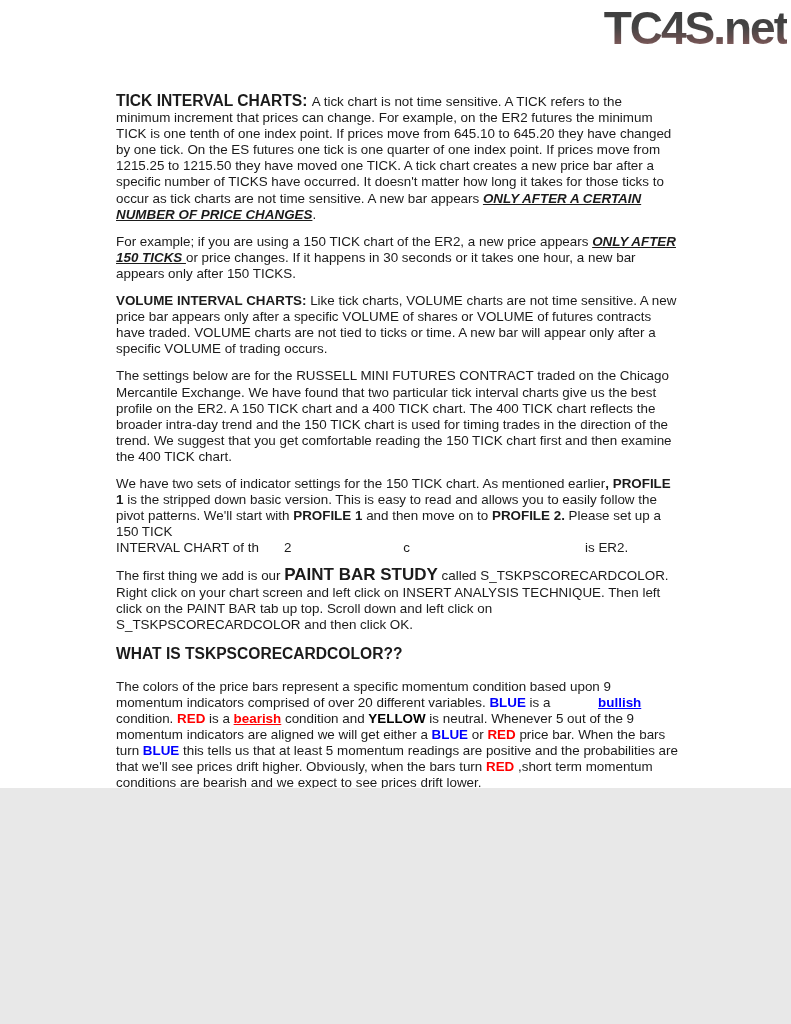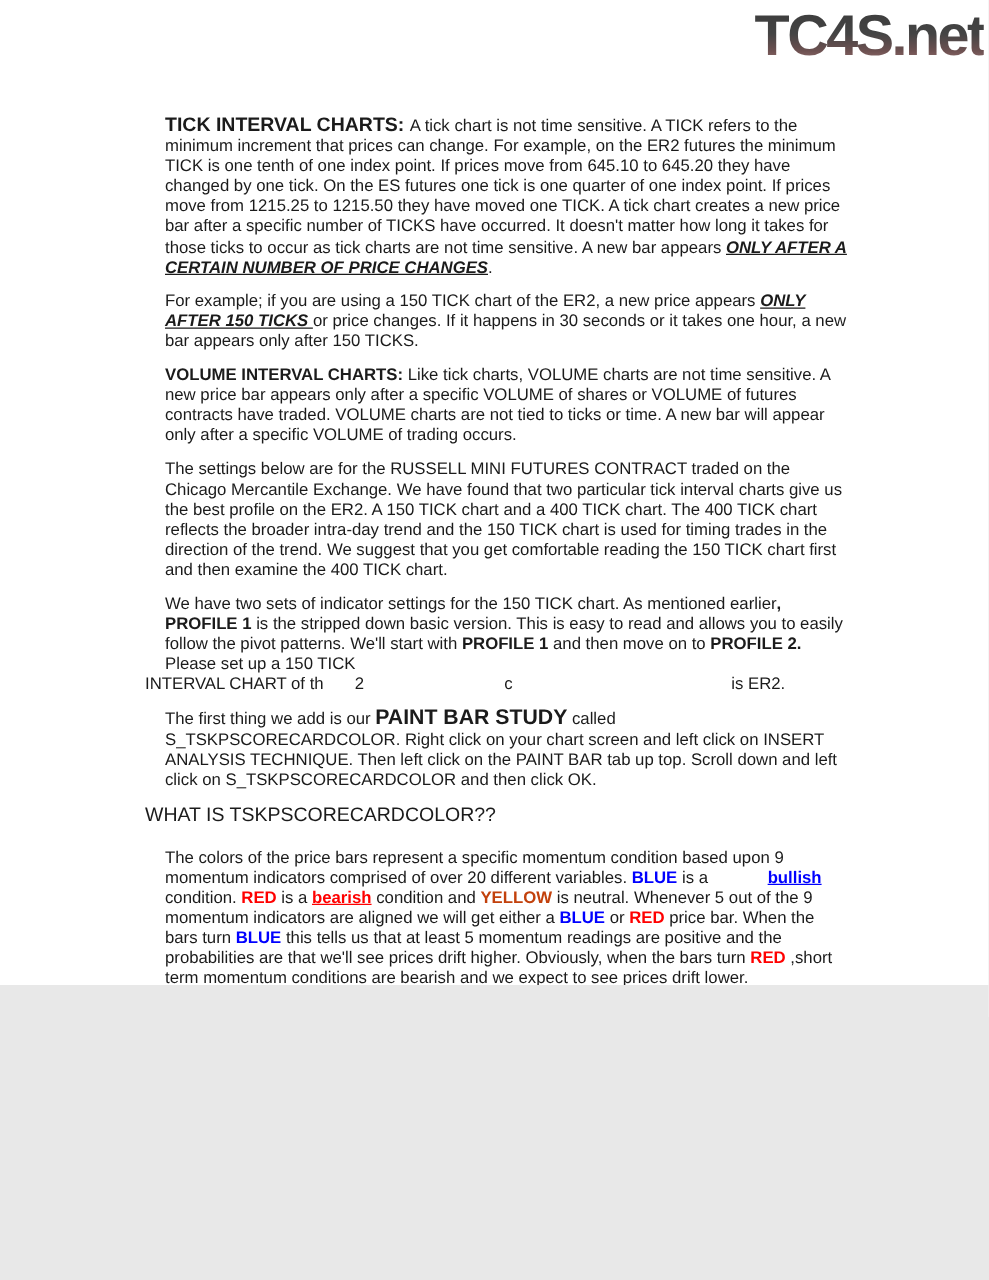--- a/index.html
+++ b/index.html
@@ -14,37 +14,37 @@
     font-family:"Liberation Sans",sans-serif;font-weight:bold;
     font-size:46px;line-height:1;letter-spacing:-2px;white-space:nowrap;
     background:linear-gradient(180deg,#3c3c3c 0%,#444444 48%,#6d5151 78%,#9b7474 100%);
     -webkit-background-clip:text;background-clip:text;color:transparent;
   }
   
   .content{
     position:absolute;left:116px;top:93px;width:563px;
     font-size:13.4px;line-height:16.1px;
   }
-  .content p{margin:0 0 11px 16px;padding:0;}
+  .content p{margin:0 0 11px 0;padding:0;}
   .seg-h{font-weight:bold;font-size:15.6px;}
   .seg-bold{font-weight:bold;}
   .seg-biu{font-weight:bold;font-style:italic;text-decoration:underline;}
   .seg-big{font-weight:bold;font-size:17px;}
   .seg-blue{color:#0000ff;font-weight:bold;}
   .seg-blue-u{color:#0000ff;font-weight:bold;text-decoration:underline;padding-left:44px;}
   .seg-red{color:#ff0000;font-weight:bold;}
   .seg-red-u{color:#ff0000;font-weight:bold;text-decoration:underline;}
-  .seg-yellow{color:#c2410c;font-weight:bold;}
+  .seg-yellow{color:#000000;font-weight:bold;}
   .frag-line{margin:0 0 11px 0;white-space:nowrap;}
   .frag{display:inline-block;}
   .f1{margin-left:25px;}
   .f2{margin-left:112px;}
   .f3{margin-left:175px;}
   .h2{
-    margin:0 0 15px 0;font-weight:normal;font-size:15.6px;line-height:20px;
+    margin:0 0 15px 0;font-weight:bold;font-size:15.6px;line-height:20px;
   }
   
   .wm-dlsub{position:absolute;left:249px;top:491px;width:330px;height:52px;z-index:5;}
   .wm-dlsub span{
     position:absolute;left:0;top:0;white-space:nowrap;
     font-family:"DejaVu Serif",serif;font-weight:bold;
     font-size:40px;line-height:48px;letter-spacing:2px;
   }
   .wm-dlsub .wm-outline{
     color:#ffffff;-webkit-text-stroke:9px #ffffff;

